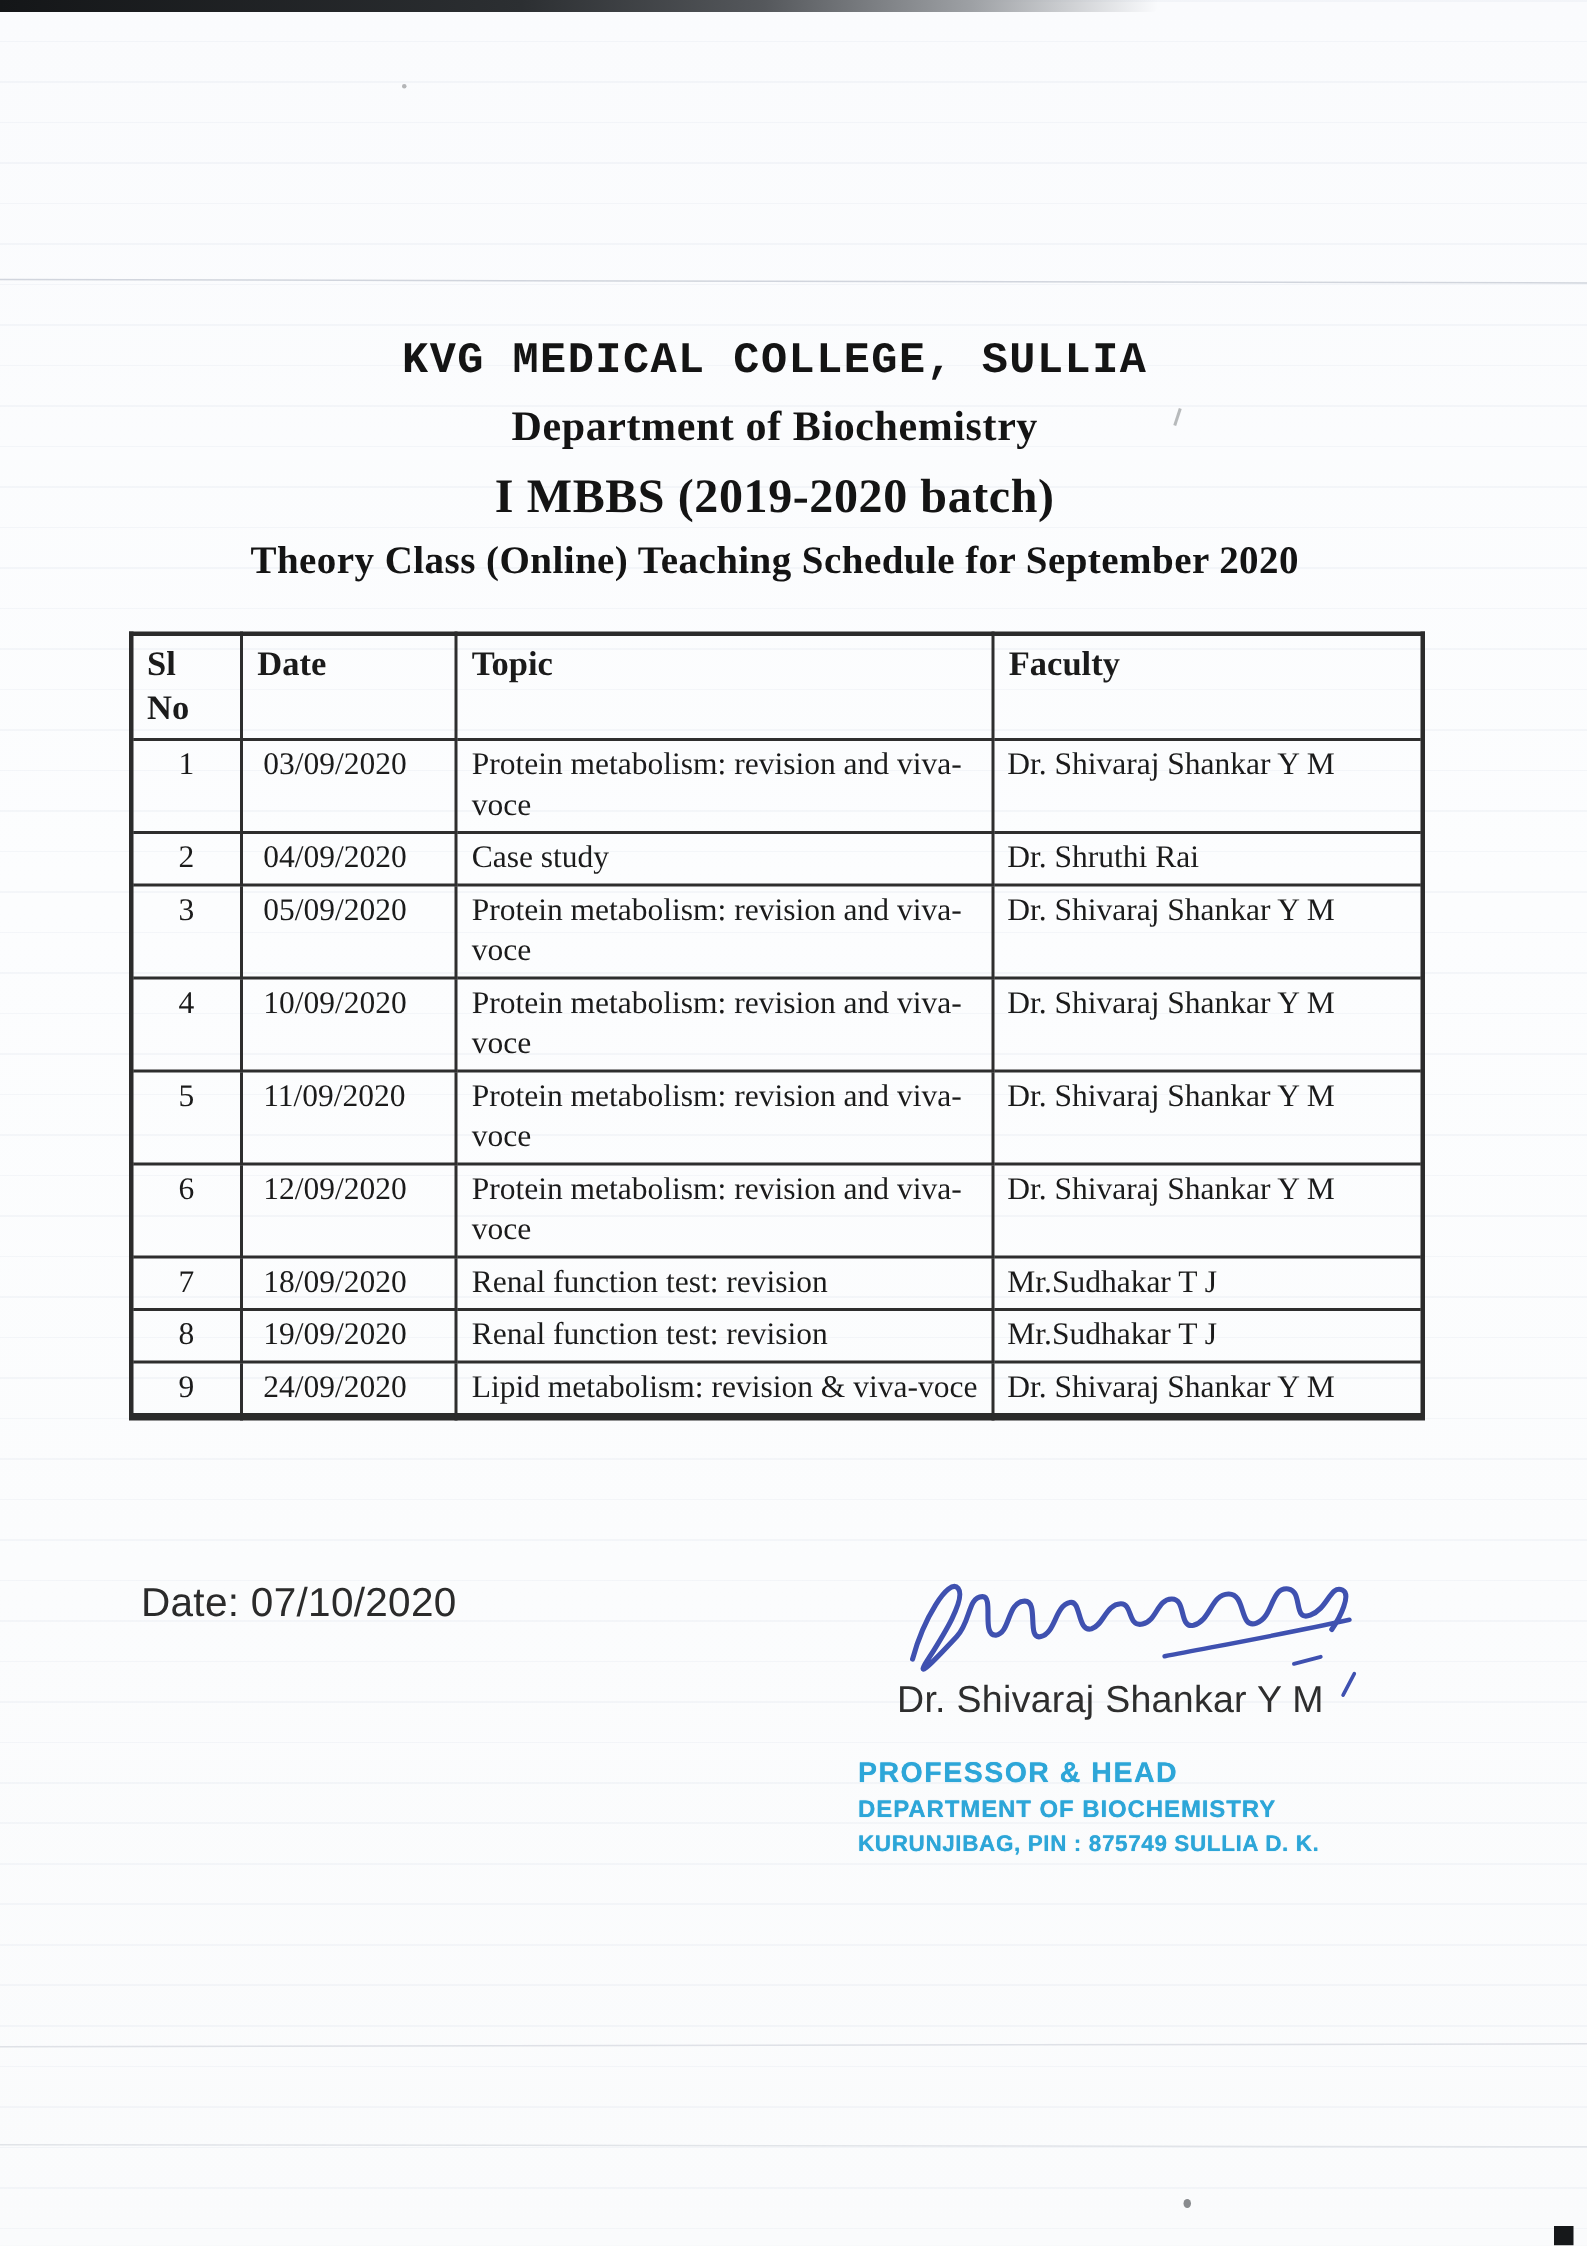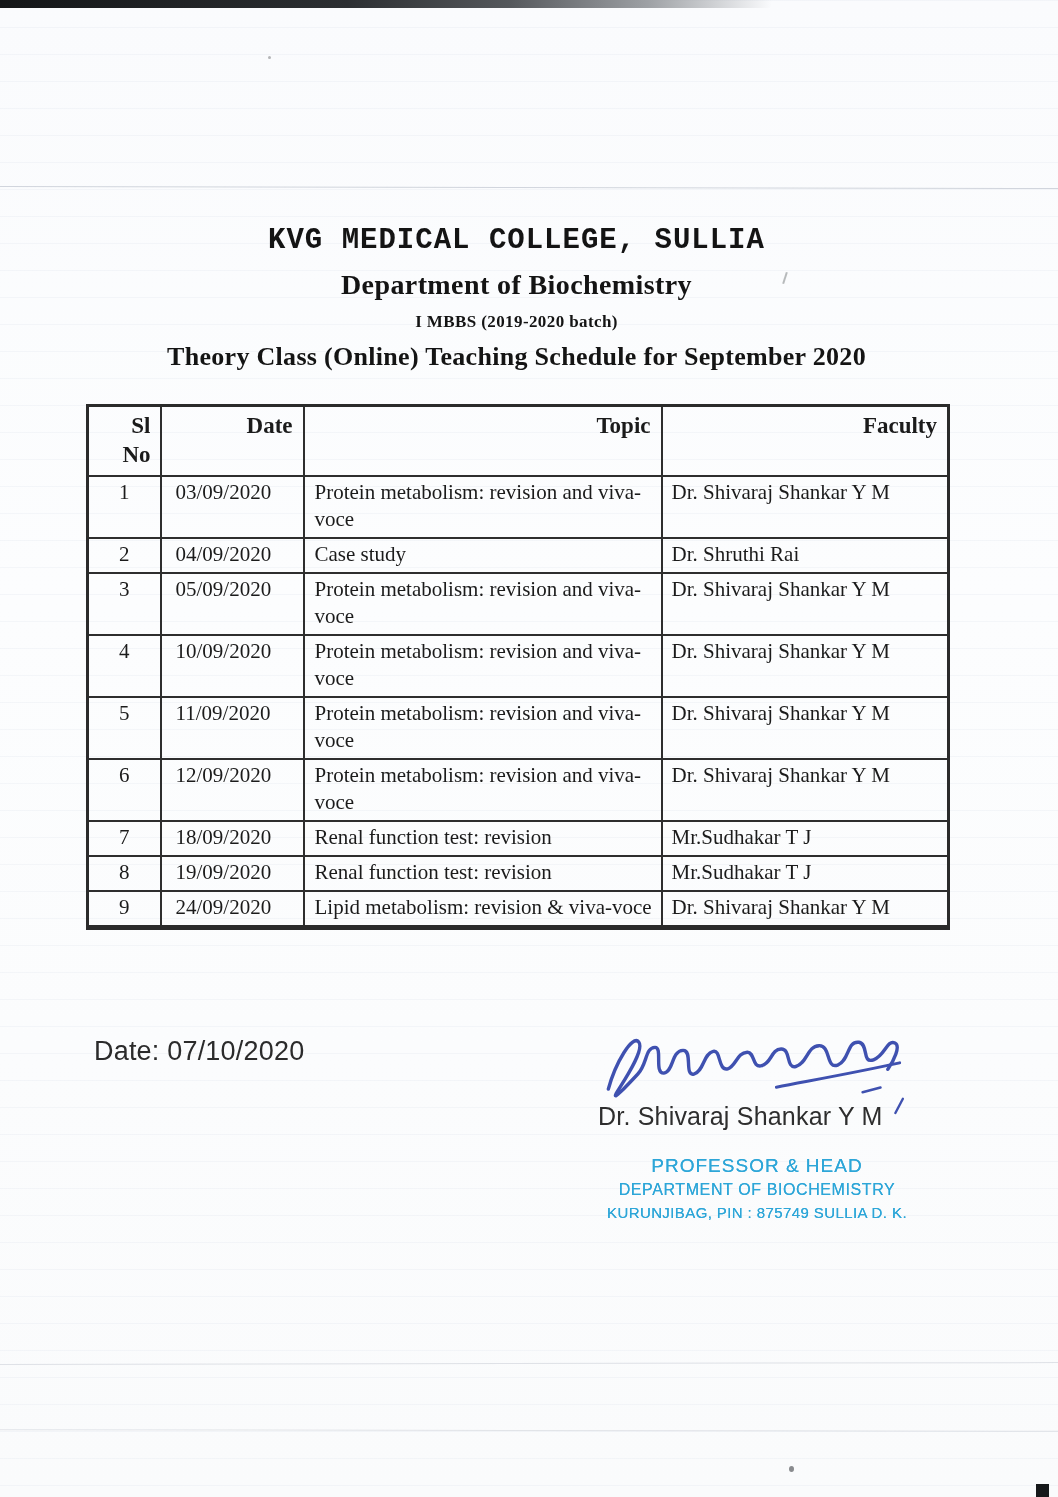--- a/index.html
+++ b/index.html
@@ -36,31 +36,31 @@
   .speck.s1{left:268px;top:56px;width:3px;height:3px;opacity:.5;}
   .speck.s2{left:789px;top:1466px;width:5px;height:6px;opacity:.8;}
   .corner-mark{position:absolute;left:1036px;top:1484px;width:13px;height:13px;background:#16181a;}
   .stray-tick{position:absolute;left:784px;top:272px;width:2px;height:12px;background:#8b8d90;transform:rotate(18deg);opacity:.6;}
 
   
   .content{position:absolute;left:86px;top:0;width:861px;}
   .titles{margin-top:224px;text-align:center;color:#141414;font-weight:bold;}
   .t1{font-size:29px;letter-spacing:1px;margin-bottom:12px;font-family:Liberation Mono, monospace;}
   .t2{font-size:28px;letter-spacing:.4px;margin-bottom:11px;}
-  .t3{font-size:17px;letter-spacing:.4px;margin-bottom:10px;}
+  .t3{font-size:32px;letter-spacing:.4px;margin-bottom:10px;}
   .t4{font-size:26px;letter-spacing:.3px;}
 
   table.schedule{
     margin-top:32px;
     width:861px;table-layout:fixed;border-collapse:collapse;
     border:3px solid #2b2b2b;border-bottom-width:5px;
     color:#1b1b1b;
   }
   table.schedule th, table.schedule td{border:2px solid #2e2e2e;vertical-align:top;}
-  th{font-size:23px;font-weight:bold;text-align:right;padding:4px 10px 6px;line-height:29px;}
+  th{font-size:23px;font-weight:bold;text-align:left;padding:4px 10px 6px;line-height:29px;}
   th.col-slno{padding:4px 9px 6px;}
   td{font-size:21px;line-height:27px;padding:2px 6px 4px 10px;}
   td.c-slno{text-align:center;padding-left:2px;padding-right:2px;}
   td.c-date{padding-left:14px;}
   td.c-faculty{padding-left:9px;}
 
   
   .footer{position:relative;height:470px;}
   .date-label{
     position:absolute;left:8px;top:106px;
@@ -72,22 +72,22 @@
     transform:rotate(-2deg);
   }
   .signature-svg path{stroke:var(--ink-color);fill:none;stroke-linecap:round;stroke-linejoin:round;}
   .signatory-name{
     position:absolute;left:512px;top:172px;width:340px;
     font-family:"Liberation Sans", sans-serif;
     font-size:25px;color:#2e2e2e;letter-spacing:.2px;
   }
   .stamp{
     position:absolute;left:486px;top:224px;width:370px;
-    text-align:center;color:var(--stamp-color);
-    font-family:"Liberation Sans", sans-serif;font-weight:normal;
+    color:var(--stamp-color);
+    font-family:"Liberation Sans", sans-serif;font-weight:bold;
     text-shadow:0 0 .5px var(--stamp-color);
   }
   .stamp-l1{font-size:19px;letter-spacing:1px;line-height:24px;}
   .stamp-l2{font-size:16px;letter-spacing:.6px;line-height:23px;}
   .stamp-l3{font-size:17.5px;letter-spacing:1px;line-height:23px;}
   .stamp-l4{font-size:15px;letter-spacing:.4px;line-height:23px;}
 </style>
 </head>
 <body>
 

